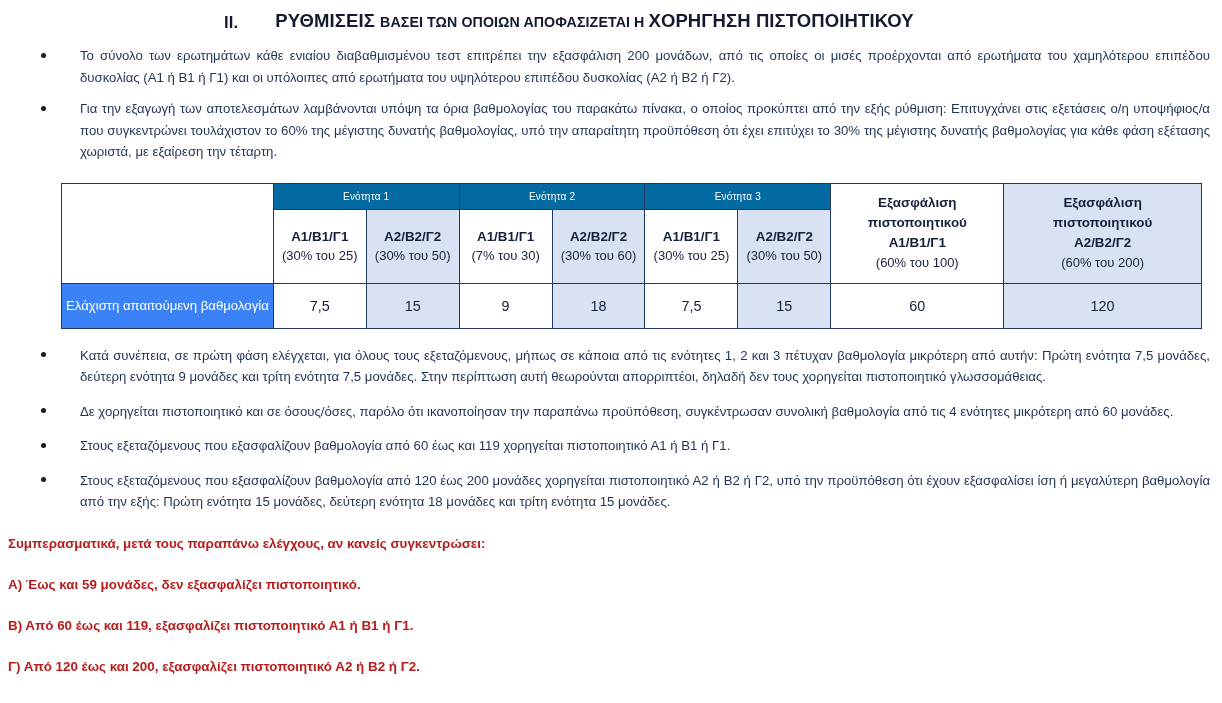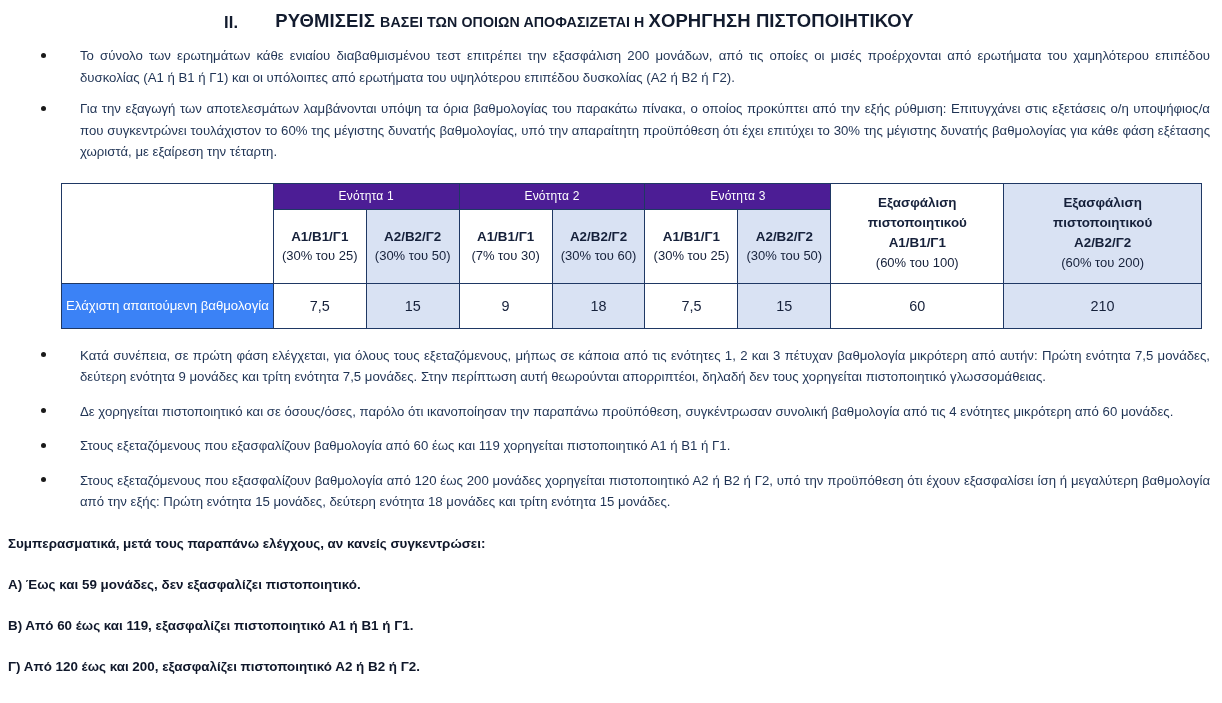--- a/index.html
+++ b/index.html
@@ -101,24 +101,24 @@
     padding: 0;
     vertical-align: middle;
     text-align: center;
     font-weight: normal;
   }
   .corner-blank {
     background: #ffffff;
     border-left: 1px solid #1f3864;
   }
   .band {
-    background: #4c1d95;
+    background: #0369a1;
     color: #ffffff;
     font-weight: bold;
-    font-size: 12px;
+    font-size: 10px;
     height: 25px;
     letter-spacing: .2px;
   }
   .sub-head {
     padding: 3px 4px 5px 4px;
     line-height: 19.5px;
     color: #15203a;
     height: 73px;
   }
   .sub-head .lvl {
@@ -168,21 +168,21 @@
 
   
   .conclusion {
     margin-top: 22px;
     padding-left: 8px;
   }
   .conclusion p {
     margin: 0 0 23px 0;
     font-size: 13.4px;
     font-weight: bold;
-    color: #0f172a;
+    color: #b91c1c;
     line-height: 18px;
   }
 </style>
 </head>
 <body>
 
 <div class="page">
 
   <div class="doc-heading">
     <span class="numeral">II.</span>
@@ -262,21 +262,21 @@
         </tr>
         <tr>
           <td class="row-label">Ελάχιστη απαιτούμενη βαθμολογία</td>
           <td class="val plain">7,5</td>
           <td class="val shade">15</td>
           <td class="val plain">9</td>
           <td class="val shade">18</td>
           <td class="val plain">7,5</td>
           <td class="val shade">15</td>
           <td class="val plain">60</td>
-          <td class="val shade">210</td>
+          <td class="val shade">120</td>
         </tr>
       </tbody>
     </table>
   </div>
 
   <ul class="bullets bullets-lower">
     <li class="bullet-item">
       <span class="dot"></span>
       <span>Κατά συνέπεια, σε πρώτη φάση ελέγχεται, για όλους τους εξεταζόμενους, μήπως σε κάποια από τις ενότητες 1, 2 και 3 πέτυχαν βαθμολογία μικρότερη από αυτήν: Πρώτη ενότητα 7,5 μονάδες, δεύτερη ενότητα 9 μονάδες και τρίτη ενότητα 7,5 μονάδες. Στην περίπτωση αυτή θεωρούνται απορριπτέοι, δηλαδή δεν τους χορηγείται πιστοποιητικό γλωσσομάθειας.</span>
     </li>

